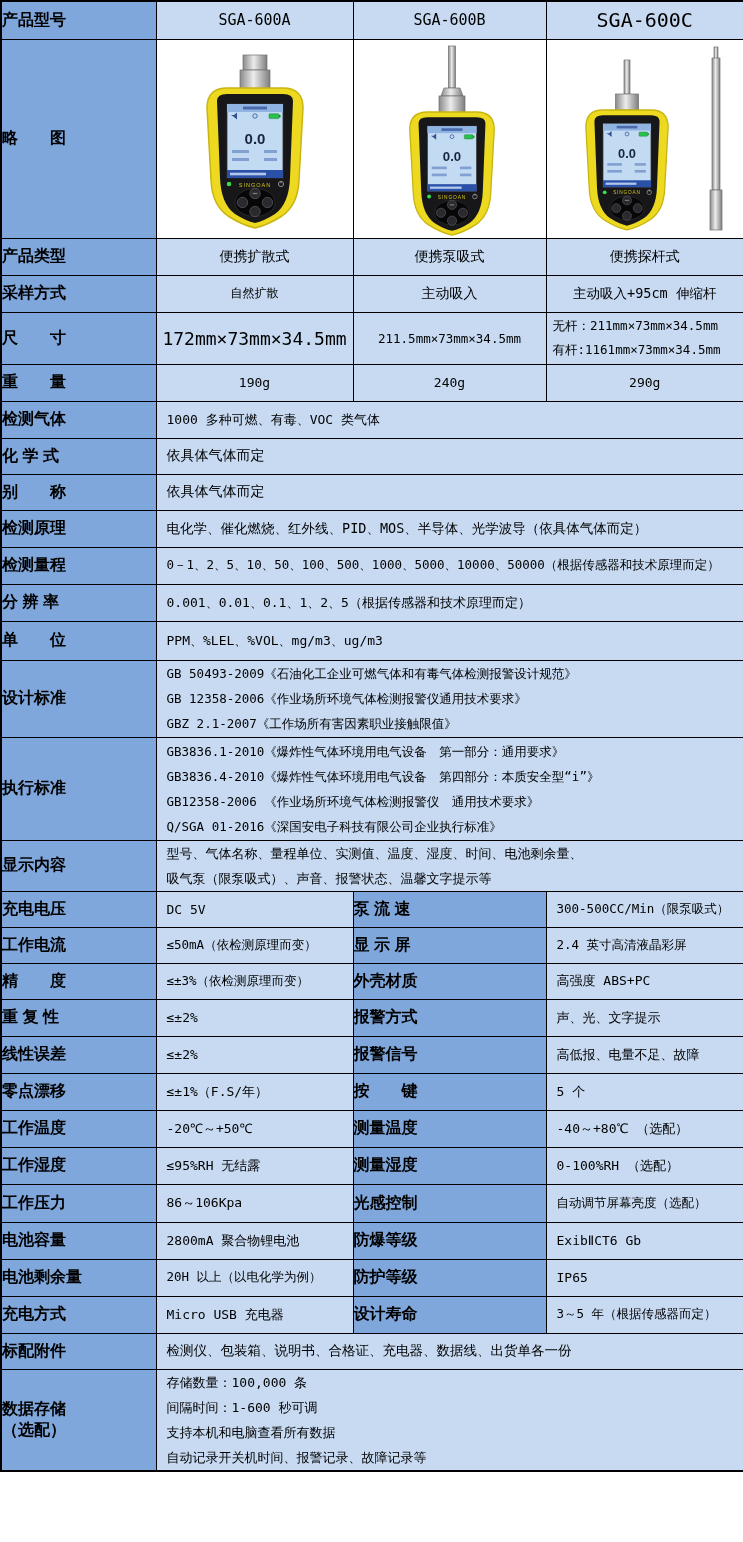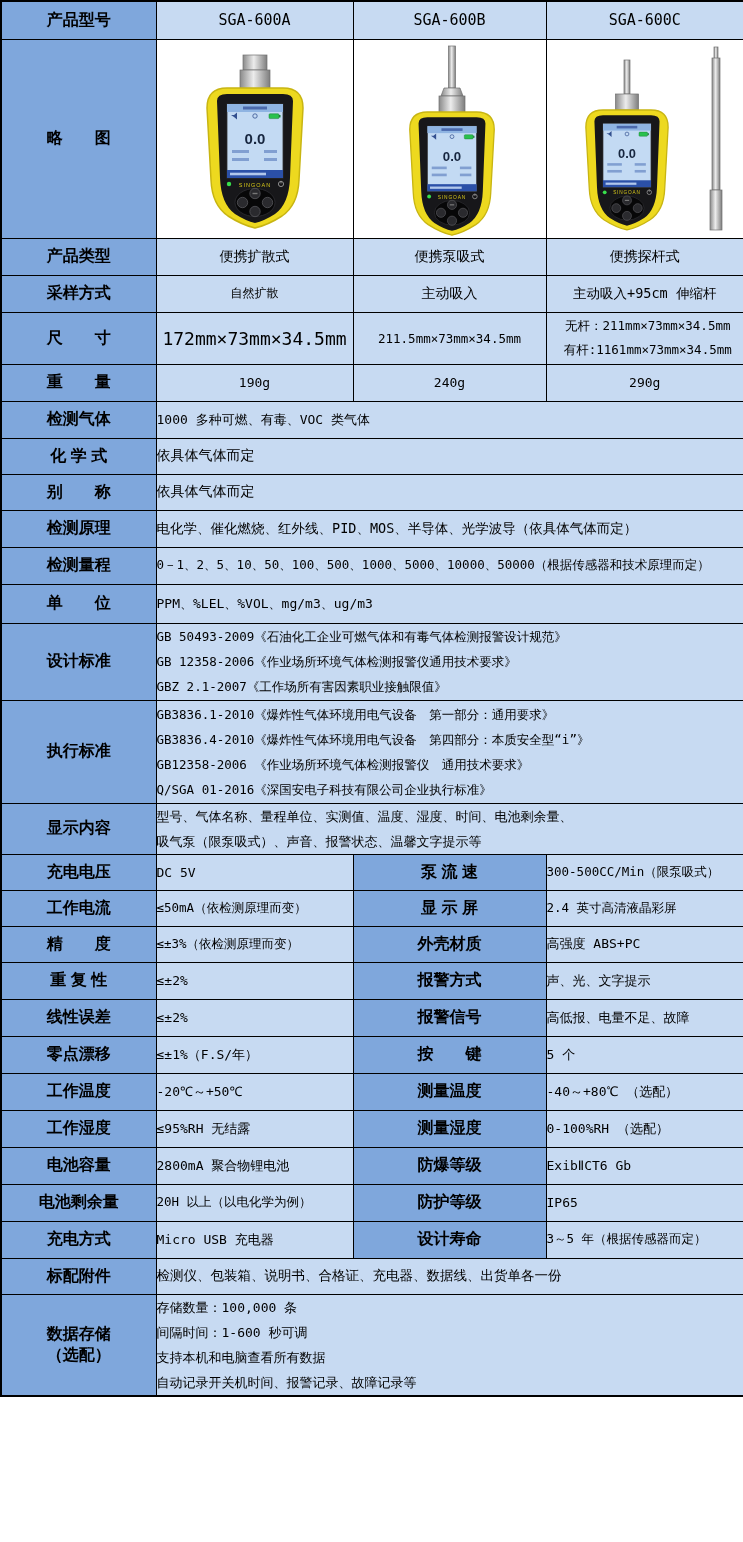--- a/index.html
+++ b/index.html
@@ -9,32 +9,32 @@
     --screen-blue:#C3DAF3;
     --screen-bar:#2B50A8;
   }
   html,body{margin:0;padding:0;background:#fff;}
   body{width:743px;}
   table{border-collapse:collapse;table-layout:fixed;width:743px;border:2px solid #000;}
   td{border:1px solid #000;overflow:hidden;color:#000;vertical-align:middle;padding:0;}
   td.lab{
     background:var(--label-bg);
     font-family:"Liberation Sans","DejaVu Sans",sans-serif;
-    font-weight:bold;font-size:16px;text-align:center;margin-left:17px;
+    font-weight:bold;font-size:16px;text-align:left;margin-left:17px;
   }
   td.val{
     background:var(--value-bg);
     font-family:"DejaVu Sans Mono","Liberation Mono",monospace;
     font-size:13px;
   }
   td.c{text-align:center;}
-  td.l{padding-right:6px;}
+  td.l{padding-left:10px;padding-right:6px;}
   td.imgcell{background:#ffffff;text-align:center;vertical-align:top;}
   .lines div{line-height:25px;}
-  .dim-lines div{line-height:24px;text-align:center;}
+  .dim-lines div{line-height:24px;}
   svg.dev{display:block;margin:0 auto;}
   .f-yellow{fill:var(--device-yellow);stroke:#C8B512;stroke-width:1.5;}
   .f-screen{fill:var(--screen-blue);stroke:#333;stroke-width:0.8;}
   .f-bar{fill:var(--screen-bar);}
   .silver{stroke:#6f6f6f;stroke-width:0.7;}
 </style>
 </head>
 <body>
 
 <table>
@@ -43,21 +43,21 @@
       <col style="width:197px">
       <col style="width:193px">
       <col style="width:198px">
     </colgroup>
 
   <tbody>
       <tr style="height:38px">
     <td class="lab">产品型号</td>
     <td class="val c" style="font-size:15px">SGA-600A</td>
     <td class="val c" style="font-size:15px">SGA-600B</td>
-    <td class="val c" style="font-size:15px">SGA-600C</td>
+    <td class="val c" style="font-size:20px">SGA-600C</td>
   </tr>
 
   <tr style="height:198px">
     <td class="lab">略　　图</td>
     <td class="imgcell">
       <svg class="dev" width="197" height="198" viewBox="0 0 197 198">
         <defs>
           <linearGradient id="silverg" x1="0" y1="0" x2="1" y2="0">
             <stop offset="0" stop-color="#8a8a8a"></stop>
                 <stop offset="0.45" stop-color="#ececec"></stop>
@@ -158,20 +158,24 @@
     <td class="val l" colspan="3" style="font-size:14px">依具体气体而定</td>
   </tr>
   <tr style="height:37px">
     <td class="lab">检测原理</td>
     <td class="val l" colspan="3" style="font-size:13.5px">电化学、催化燃烧、红外线、PID、MOS、半导体、光学波导（依具体气体而定）</td>
   </tr>
   <tr style="height:37px">
     <td class="lab">检测量程</td>
     <td class="val l" colspan="3" style="font-size:12.5px">0－1、2、5、10、50、100、500、1000、5000、10000、50000（根据传感器和技术原理而定）</td>
   </tr>
+  <tr style="height:37px">
+    <td class="lab">分 辨 率</td>
+    <td class="val l" colspan="3">0.001、0.01、0.1、1、2、5（根据传感器和技术原理而定）</td>
+  </tr>
   <tr style="height:39px">
     <td class="lab">单　　位</td>
     <td class="val l" colspan="3">PPM、%LEL、%VOL、mg/m3、ug/m3</td>
   </tr>
   <tr style="height:77px">
     <td class="lab">设计标准</td>
     <td class="val l lines" colspan="3" style="font-size:12.5px">
       <div>GB 50493-2009《石油化工企业可燃气体和有毒气体检测报警设计规范》</div>
       <div>GB 12358-2006《作业场所环境气体检测报警仪通用技术要求》</div>
       <div>GBZ 2.1-2007《工作场所有害因素职业接触限值》</div>
@@ -235,20 +239,26 @@
     <td class="val l">-20℃～+50℃</td>
     <td class="lab">测量温度</td>
     <td class="val l">-40～+80℃ （选配）</td>
   </tr>
   <tr style="height:37px">
     <td class="lab">工作湿度</td>
     <td class="val l">≤95%RH 无结露</td>
     <td class="lab">测量湿度</td>
     <td class="val l">0-100%RH （选配）</td>
   </tr>
+  <tr style="height:38px">
+    <td class="lab">工作压力</td>
+    <td class="val l">86～106Kpa</td>
+    <td class="lab">光感控制</td>
+    <td class="val l" style="font-size:12.5px">自动调节屏幕亮度（选配）</td>
+  </tr>
   <tr style="height:37px">
     <td class="lab">电池容量</td>
     <td class="val l">2800mA 聚合物锂电池</td>
     <td class="lab">防爆等级</td>
     <td class="val l">ExibⅡCT6 Gb</td>
   </tr>
   <tr style="height:37px">
     <td class="lab">电池剩余量</td>
     <td class="val l" style="font-size:12.5px">20H 以上（以电化学为例）</td>
     <td class="lab">防护等级</td>

